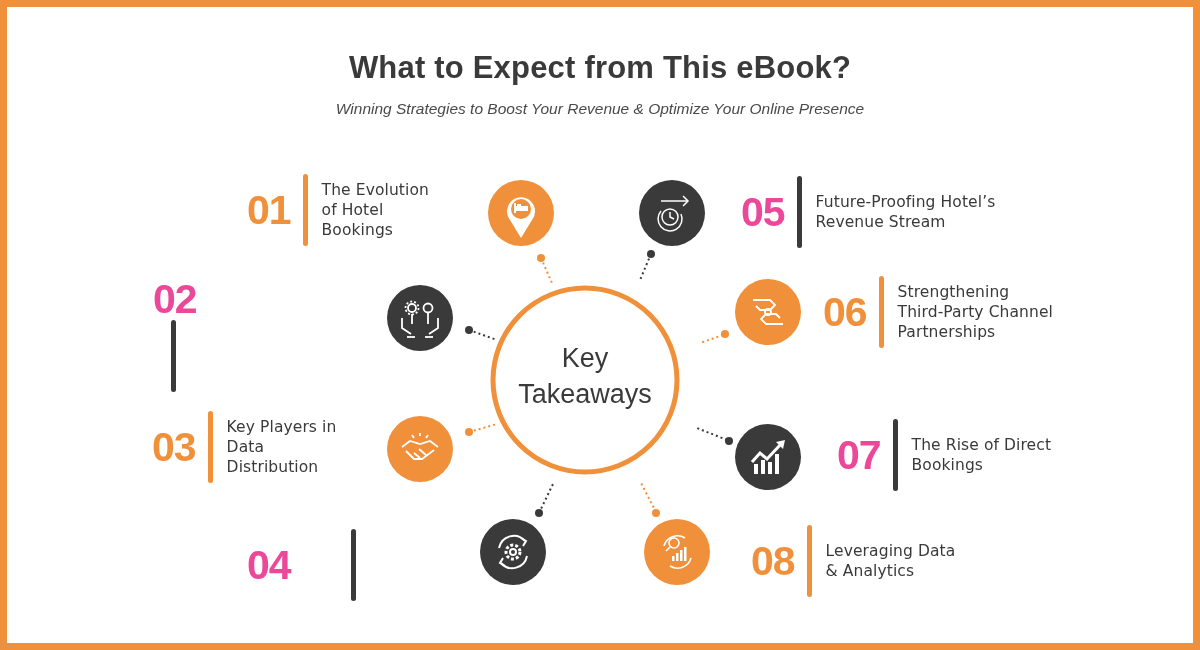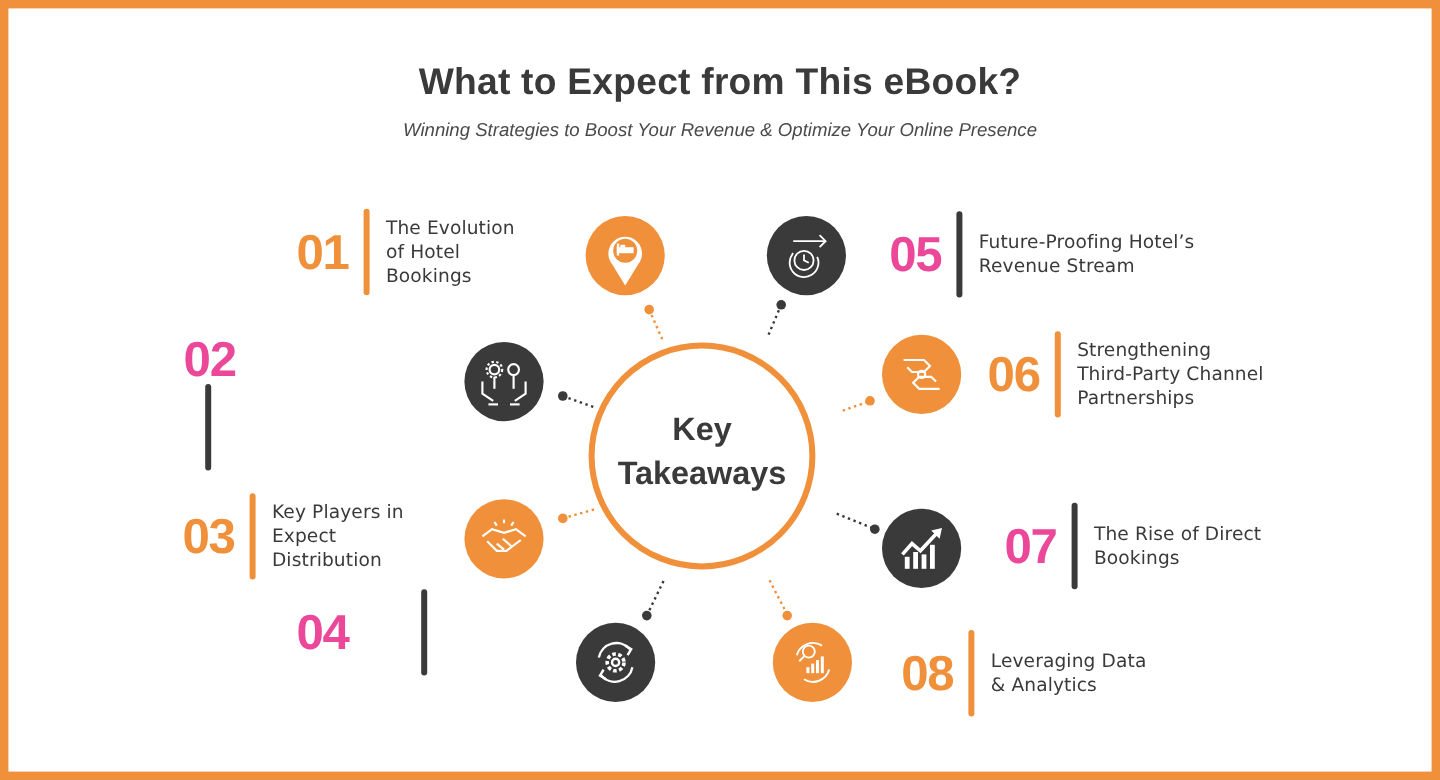--- a/index.html
+++ b/index.html
@@ -16,21 +16,21 @@
     position: absolute; left: 0; width: 1200px; top: 50px; text-align: center;
     font-size: 31px; font-weight: bold; color: #3a3a3a; letter-spacing: 0.2px;
   }
   .subtitle {
     position: absolute; left: 0; width: 1200px; top: 100px; text-align: center;
     font-size: 15.5px; font-style: italic; color: #4a4a4a;
   }
   svg.diagram { position: absolute; left: 0; top: 0; }
   .center-label {
     position: absolute; left: 493px; top: 340px; width: 184px; text-align: center;
-    font-size: 27px; font-weight: bold; color: #3a3a3a; line-height: 36px;
+    font-size: 27px; font-weight: normal; color: #3a3a3a; line-height: 36px;
   }
   .item { position: absolute; display: flex; align-items: center; }
   .item .num {
     font-size: 41px; font-weight: bold; line-height: 1; letter-spacing: -1px;
   }
   .item .bar { width: 5px; border-radius: 3px; margin: 0 14px 0 12px; }
   .item .label {
     font-size: 15.5px; color: #3a3a3a; line-height: 20px;
     font-family: "DejaVu Sans", sans-serif; font-weight: normal; letter-spacing: 0.1px;
   }
@@ -172,26 +172,26 @@
 <div class="item" style="left:153px; top:279px;flex-direction:column;">
   <span class="num dark">02</span>
   <span class="bar bg-dark" style="height:72px;"></span>
 </div>
 
 <div class="item" style="left:152px; top:411px;">
   <span class="num orange">03</span>
   <span class="bar bg-orange" style="height:72px;"></span>
   <span class="label">
     <div>Key Players in</div>
-    <div>Expect</div>
+    <div>Data</div>
     <div>Distribution</div>
   </span>
 </div>
 
-<div class="item" style="left:247px; top:491px;gap:48px;">
+<div class="item" style="left:247px; top:529px;gap:48px;">
   <span class="num dark">04</span>
   <span class="bar bg-dark" style="height:72px;"></span>
 </div>
 
 <div class="item" style="left:741px; top:176px;">
   <span class="num dark">05</span>
   <span class="bar bg-dark" style="height:72px;"></span>
   <span class="label">
     <div>Future-Proofing Hotel’s</div>
     <div>Revenue Stream</div>

